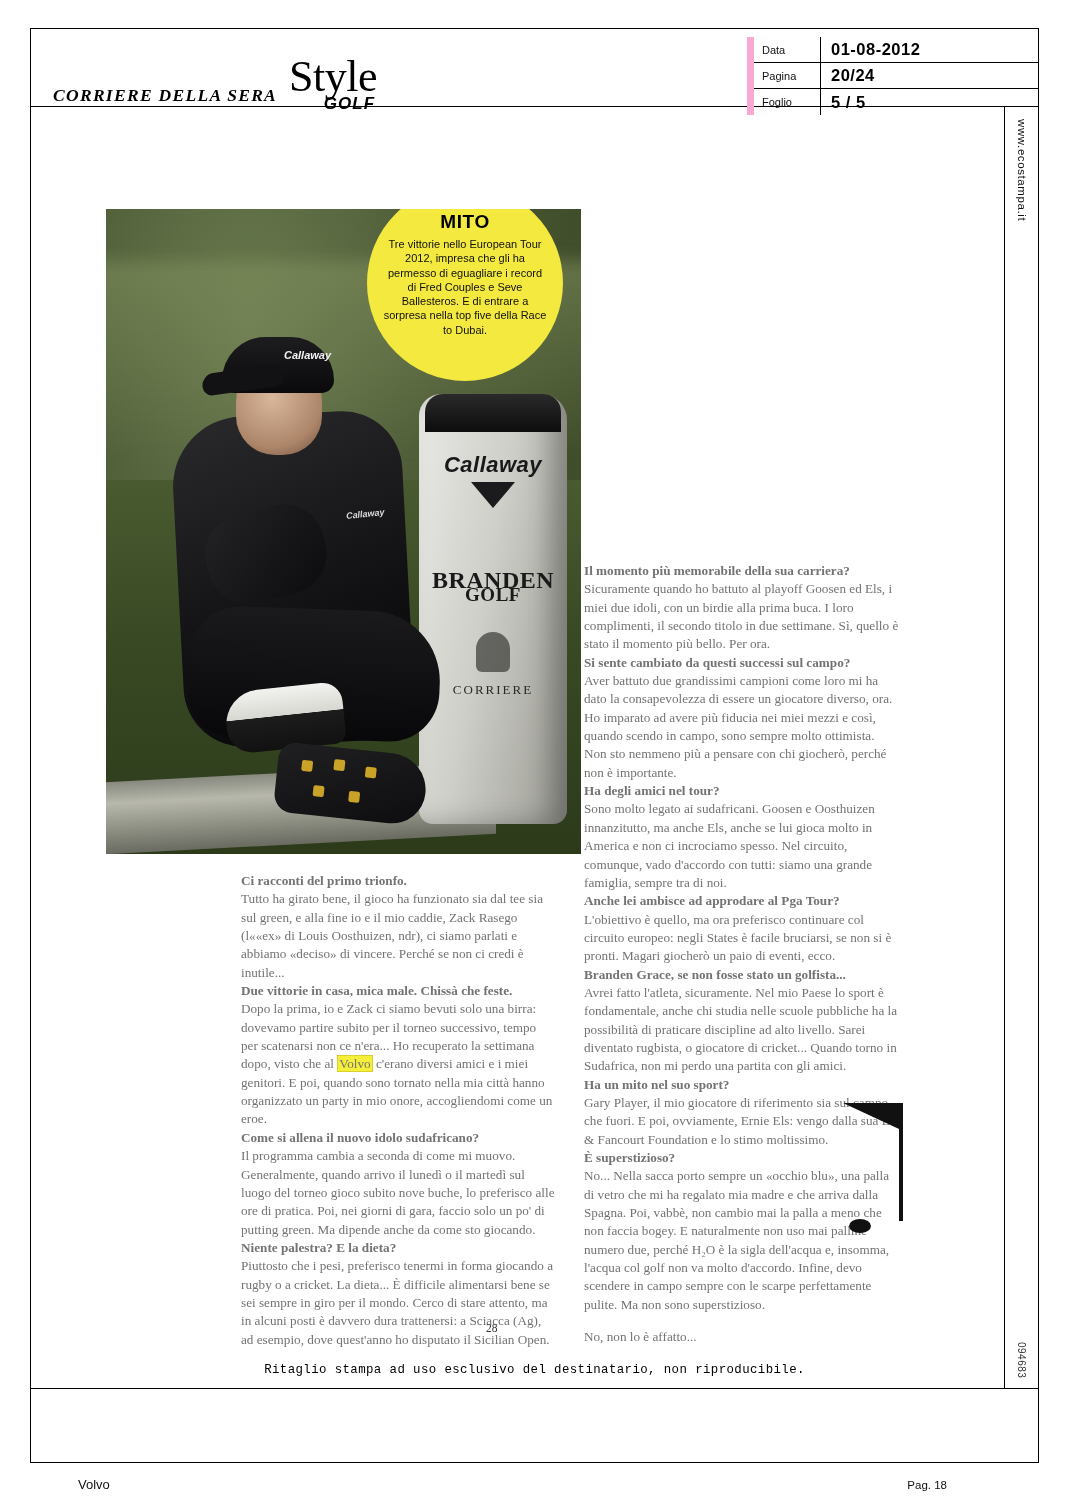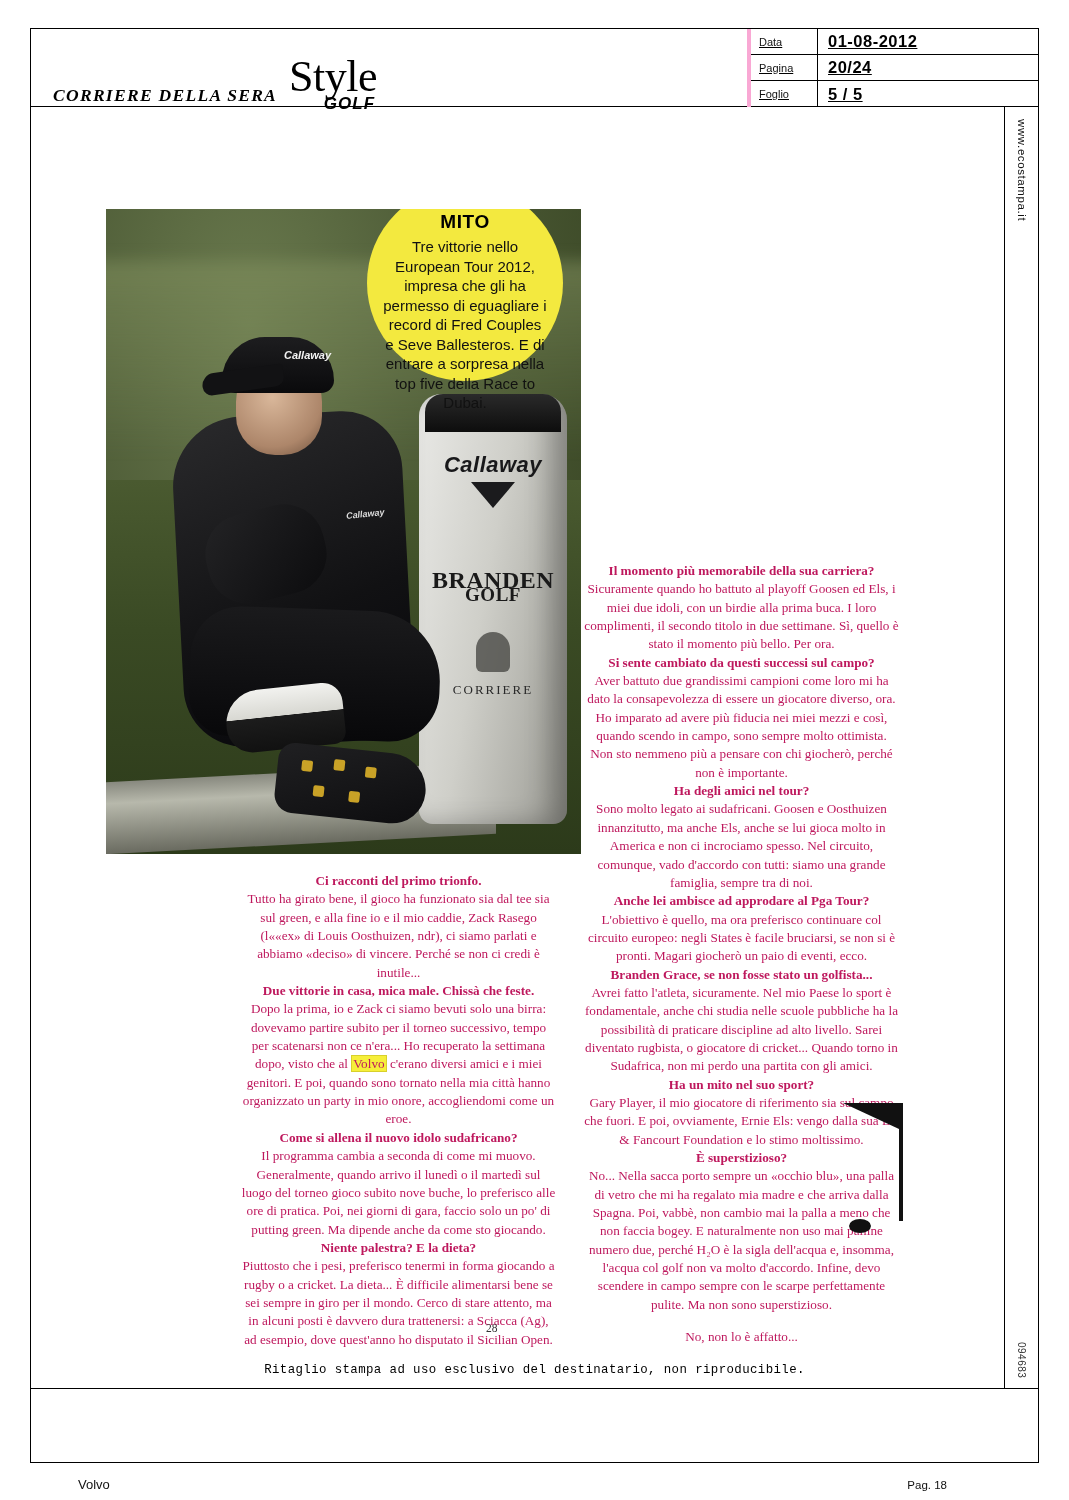--- a/index.html
+++ b/index.html
@@ -55,24 +55,23 @@
     font-family: "Liberation Sans", sans-serif;
     font-weight: bold;
     font-style: italic;
     font-size: 17px;
     letter-spacing: 1px;
     margin-top: -4px;
     margin-right: 2px;
   }
   .meta-box {
     position: absolute;
-    right: 0; top: 0;
+    right: 0; top: 8px;
     width: 291px; height: 78px;
-    border-left: 4px solid #f9a8d4;
-    text-decoration: underline;
+    border-left: 7px solid #f9a8d4;
   }
   .meta-row {
     height: 26px;
     display: flex;
     align-items: center;
     border-bottom: 1px solid #000;
   }
   .meta-row:last-child { border-bottom: none; }
   .meta-label {
     width: 66px;
@@ -335,32 +334,32 @@
   }
   .mito-title {
     font-family: "Liberation Sans", sans-serif;
     font-weight: bold;
     font-size: 19px;
     letter-spacing: 0.6px;
     margin-bottom: 4px;
   }
   .mito-text {
     font-family: "Liberation Sans", sans-serif;
-    font-size: 15px;
+    font-size: 11px;
     line-height: 1.3;
     color: #111;
   }
   
   .col {
     position: absolute;
     width: 315px;
     font-size: 13.2px;
     line-height: 1.39;
-    color: #be185d;
-    text-align: center;
+    color: #737373;
+    text-align: left;
   }
   .col-left  { left: 210px; top: 765px; }
   .col-right { left: 553px; top: 455px; }
   .col h3 {
     margin: 0;
     font-size: 13.2px;
     font-weight: bold;
     line-height: 1.39;
   }
   .col p {

